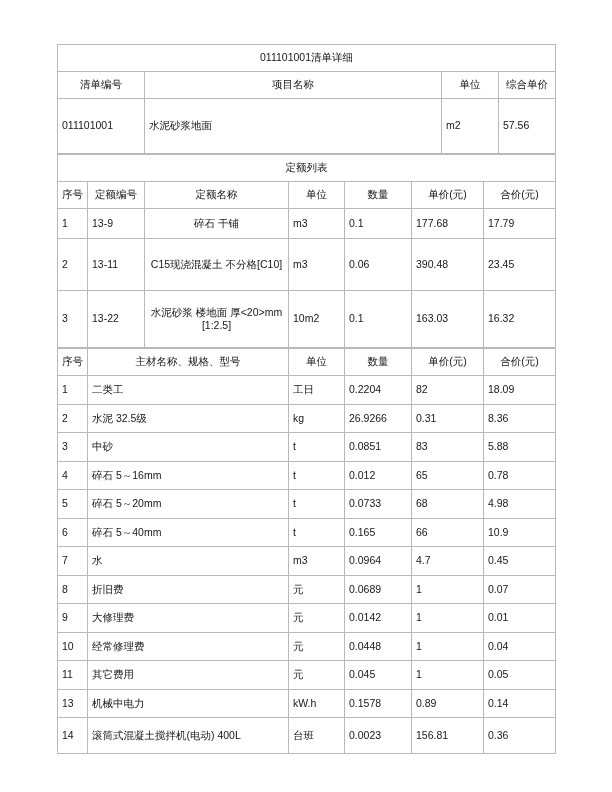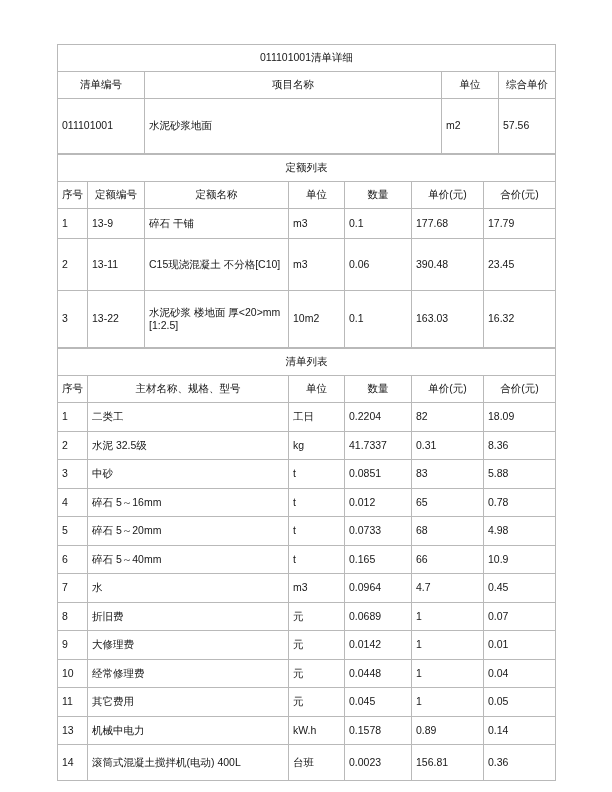--- a/index.html
+++ b/index.html
@@ -80,21 +80,21 @@
 
   .r-title   { height: 22px; }
   .r-hdr     { height: 22px; }
   .r-item    { height: 50px; }
   .r-q1      { height: 25px; }
   .r-q2      { height: 47px; }
   .r-q3      { height: 52px; }
   .r-b       { height: 23.5px; }
   .r-btall   { height: 31px; }
 
-  .wrap { white-space: normal; word-break: break-all; }
+  .wrap { white-space: normal; word-break: break-all; text-align: center; }
 </style>
 </head>
 <body>
 
 <div class="page">
   <div class="sheet">
 
     <table class="grid">
       <colgroup>
         <col class="h-code">
@@ -181,23 +181,20 @@
       <colgroup>
         <col class="b-seq">
           <col class="b-name">
           <col class="b-unit">
         <col class="b-qty">
           <col class="b-price">
           <col class="b-total">
       </colgroup>
       <tbody>
         <tr>
-          <td class="band r-hdr" colspan="6">清单列表</td>
-        </tr>
-        <tr>
           <td class="hdr r-hdr">序号</td>
           <td class="hdr r-hdr">主材名称、规格、型号</td>
           <td class="hdr r-hdr">单位</td>
           <td class="hdr r-hdr">数量</td>
           <td class="hdr r-hdr">单价(元)</td>
           <td class="hdr r-hdr">合价(元)</td>
         </tr>
       </tbody>
       <tbody id="bill-body">
           <tr>
@@ -205,21 +202,21 @@
             <td class="lf r-b">二类工</td>
             <td class="ctr r-b">工日</td>
             <td class="rt r-b">0.2204</td>
             <td class="rt r-b">82</td>
             <td class="rt r-b">18.09</td>
           </tr>
           <tr>
             <td class="ctr r-b">2</td>
             <td class="lf r-b">水泥 32.5级</td>
             <td class="ctr r-b">kg</td>
-            <td class="rt r-b">41.7337</td>
+            <td class="rt r-b">26.9266</td>
             <td class="rt r-b">0.31</td>
             <td class="rt r-b">8.36</td>
           </tr>
           <tr>
             <td class="ctr r-b">3</td>
             <td class="lf r-b">中砂</td>
             <td class="ctr r-b">t</td>
             <td class="rt r-b">0.0851</td>
             <td class="rt r-b">83</td>
             <td class="rt r-b">5.88</td>

